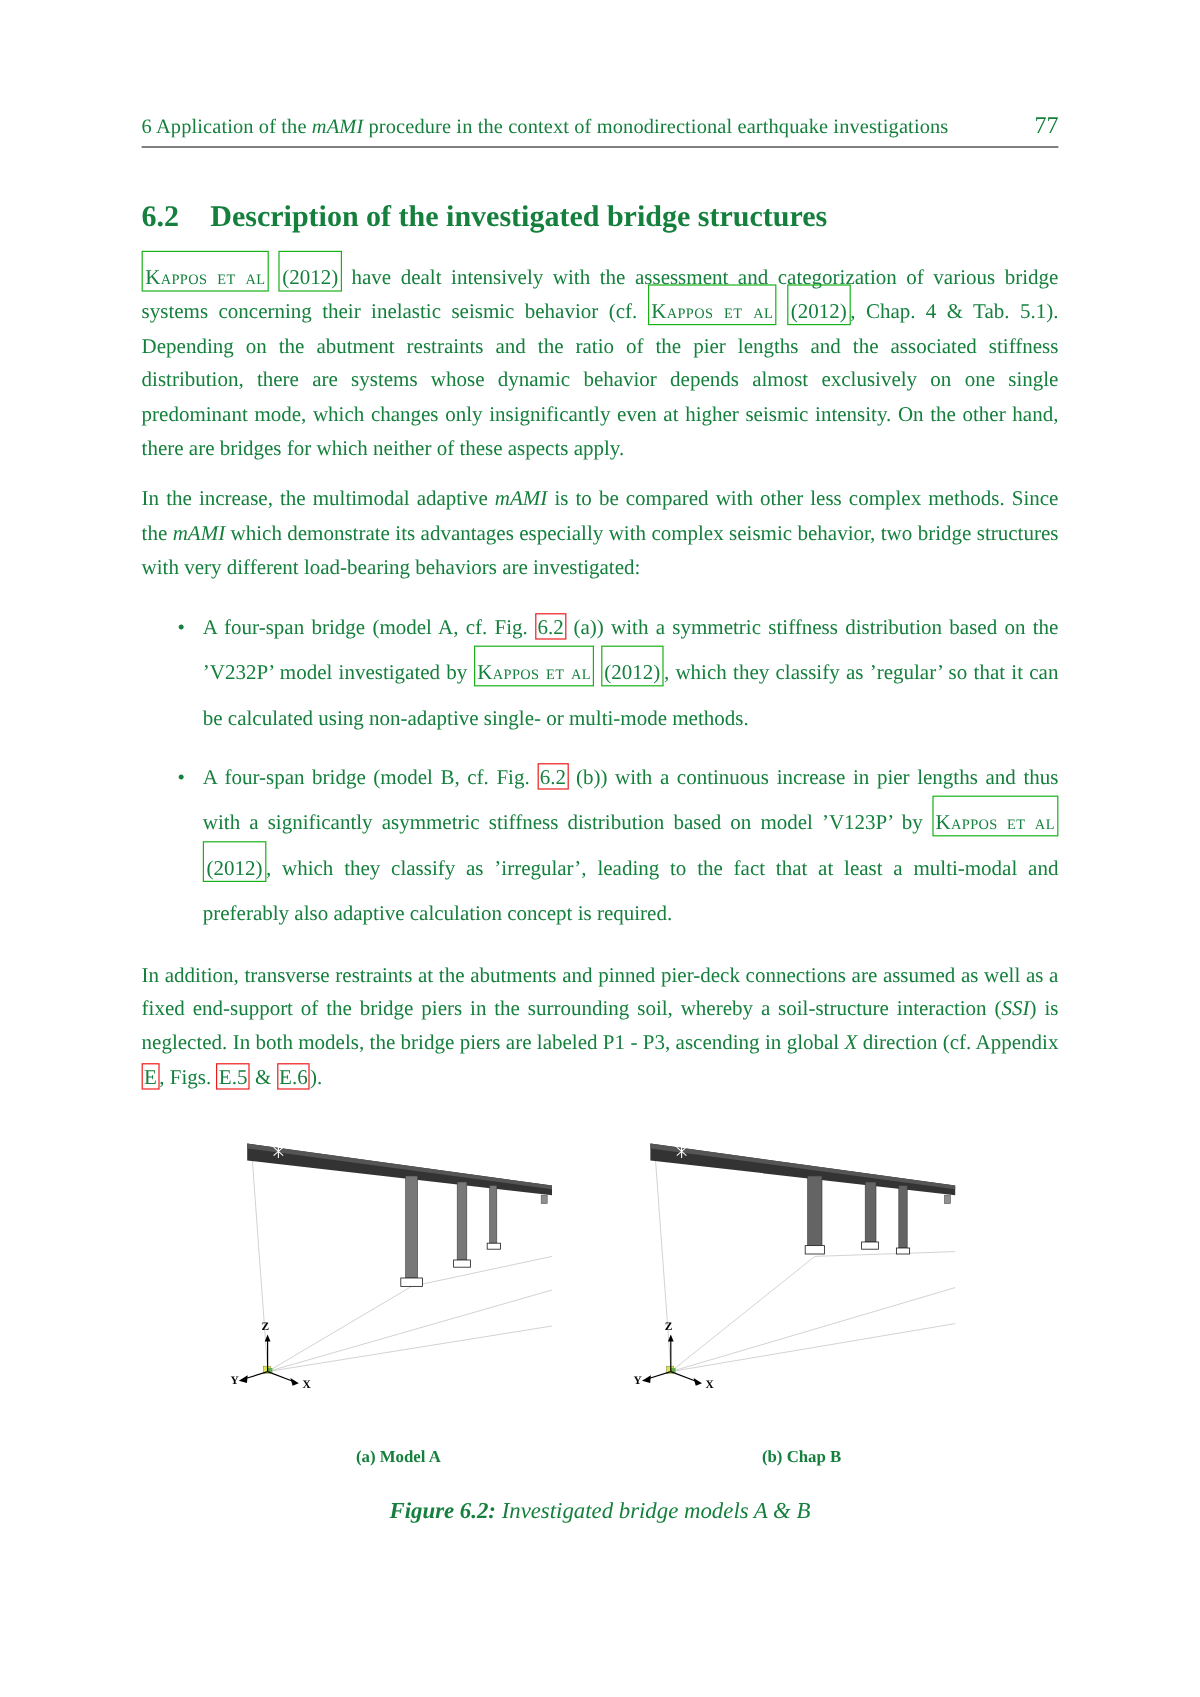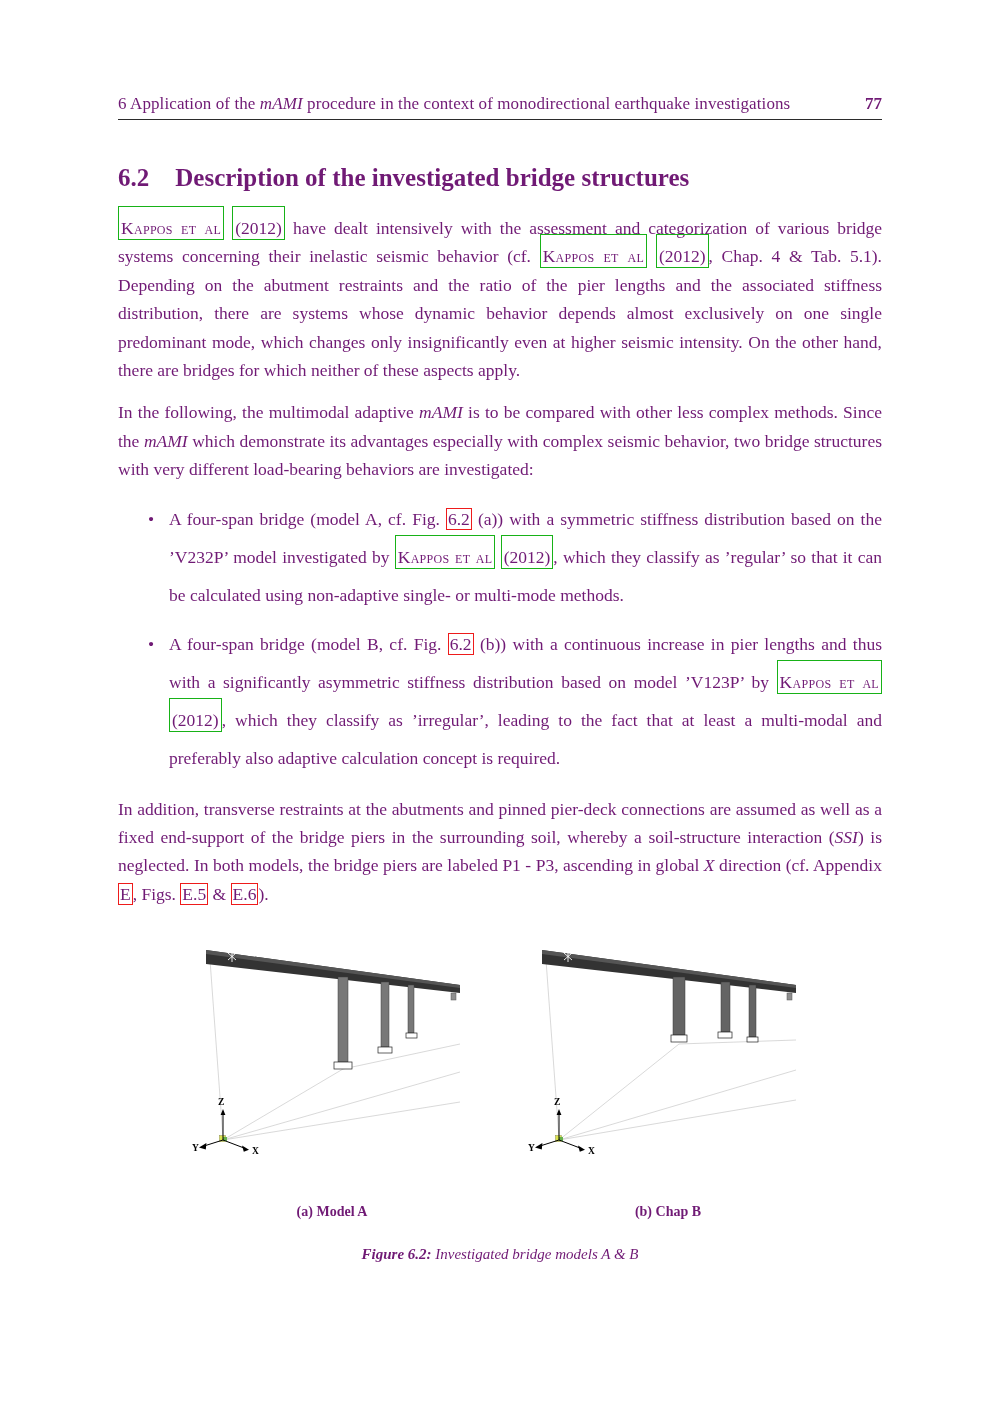--- a/index.html
+++ b/index.html
@@ -1,30 +1,30 @@
 <!DOCTYPE html>
 <html><head>
 <meta charset="utf-8">
 <style>
   html,body { margin:0; padding:0; background:#ffffff; }
   .page {
     position:relative; width:1000px; height:1414px; margin:0 auto;
-    background:#ffffff; overflow:hidden; color:#701a75;
+    background:#ffffff; overflow:hidden; color:#15803d;
     font-family:"Liberation Serif", serif;
   }
   .content { width:764px; margin:0 auto; }
 
   
   .running-header {
     display:flex; justify-content:space-between; align-items:baseline;
     margin-top:94px; padding-bottom:5px; border-bottom:1px solid #2b2b2b;
     font-size:17px;
   }
   .running-header .htext { letter-spacing:0.1px; }
-  .running-header .pagenum { font-size:17px;font-weight:bold; }
+  .running-header .pagenum { font-size:20px; }
 
   
   .section-heading {
     margin:44px 0 22px 0; font-size:25px; font-weight:bold; display:flex;
   }
   .section-heading .num { margin-right:26px; }
 
   
   p.body-par {
     font-size:17.5px; line-height:28.4px; text-align:justify;
@@ -42,21 +42,21 @@
   .bi { font-style:italic; font-weight:bold; }
   .sc { font-variant:small-caps; letter-spacing:0.3px; }
   .box-green { border:1.2px solid #17b217; padding:11px 2px 1px 2px; }
   .box-red   { border:1.2px solid #ee1b1b; padding:0 1px; }
 
   
   .figure-block { margin-top:36px; }
   .figure-row { display:flex; justify-content:center; gap:56px; }
   .subfigure { display:flex; flex-direction:column; align-items:center; }
   .subcaption { font-size:14px; margin-top:8px;font-weight:bold; }
-  .figure-caption { text-align:center; font-size:15px; margin-top:26px; }
+  .figure-caption { text-align:center; font-size:19px; margin-top:26px; }
 
   .ax { font-family:"Liberation Serif", serif; font-size:9.5px; font-weight:bold; }
 </style>
 </head>
 <body>
 
 <div class="page">
   <div class="content">
 
     <div class="running-header">
@@ -64,21 +64,21 @@
       <span class="pagenum">77</span>
     </div>
 
     <div class="section-heading">
       <span class="num">6.2</span>
       <span class="ttl">Description of the investigated bridge structures</span>
     </div>
 
     <p class="body-par"><span class="sc box-green">Kappos et al</span><span> </span><span class="box-green">(2012)</span><span> have dealt intensively with the assessment and categorization of various bridge systems concerning their inelastic seismic behavior (cf. </span><span class="sc box-green">Kappos et al</span><span> </span><span class="box-green">(2012)</span><span>, Chap. 4 &amp; Tab. 5.1). Depending on the abutment restraints and the ratio of the pier lengths and the associated stiffness distribution, there are systems whose dynamic behavior depends almost exclusively on one single predominant mode, which changes only insignificantly even at higher seismic intensity. On the other hand, there are bridges for which neither of these aspects apply.</span></p>
 
-    <p class="body-par"><span>In the following, the multimodal adaptive </span><span class="i">mAMI</span><span> is to be compared with other less complex methods. Since the </span><span class="i">mAMI</span><span> which demonstrate its advantages especially with complex seismic behavior, two bridge structures with very different load-bearing behaviors are investigated:</span></p>
+    <p class="body-par"><span>In the increase, the multimodal adaptive </span><span class="i">mAMI</span><span> is to be compared with other less complex methods. Since the </span><span class="i">mAMI</span><span> which demonstrate its advantages especially with complex seismic behavior, two bridge structures with very different load-bearing behaviors are investigated:</span></p>
 
     <ul class="itemize">
       <li><span>A four-span bridge (model A, cf. Fig. </span><span class="box-red">6.2</span><span> (a)) with a symmetric stiffness distribution based on the ’V232P’ model investigated by </span><span class="sc box-green">Kappos et al</span><span> </span><span class="box-green">(2012)</span><span>, which they classify as ’regular’ so that it can be calculated using non-adaptive single- or multi-mode methods.</span></li>
       <li><span>A four-span bridge (model B, cf. Fig. </span><span class="box-red">6.2</span><span> (b)) with a continuous increase in pier lengths and thus with a significantly asymmetric stiffness distribution based on model ’V123P’ by </span><span class="sc box-green">Kappos et al</span><span> </span><span class="box-green">(2012)</span><span>, which they classify as ’irregular’, leading to the fact that at least a multi-modal and preferably also adaptive calculation concept is required.</span></li>
     </ul>
 
     <p class="body-par"><span>In addition, transverse restraints at the abutments and pinned pier-deck connections are assumed as well as a fixed end-support of the bridge piers in the surrounding soil, whereby a soil-structure interaction (</span><span class="i">SSI</span><span>) is neglected. In both models, the bridge piers are labeled P1 - P3, ascending in global </span><span class="i">X</span><span> direction (cf. Appendix </span><span class="box-red">E</span><span>, Figs. </span><span class="box-red">E.5</span><span> &amp; </span><span class="box-red">E.6</span><span>).</span></p>
 
     <div class="figure-block">
       <div class="figure-row">

